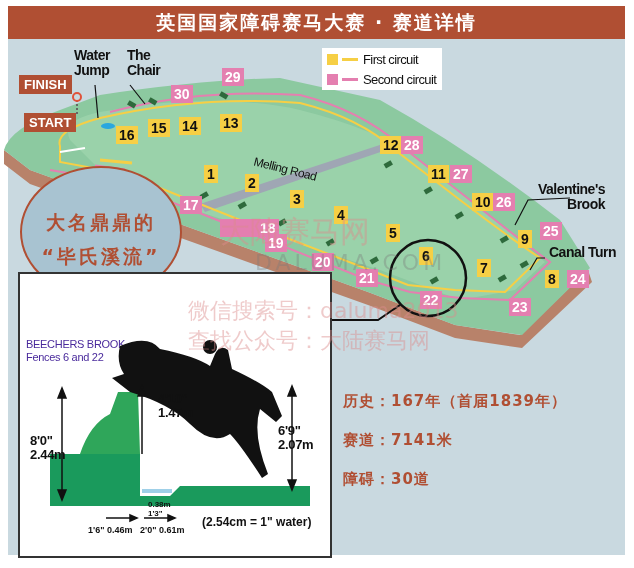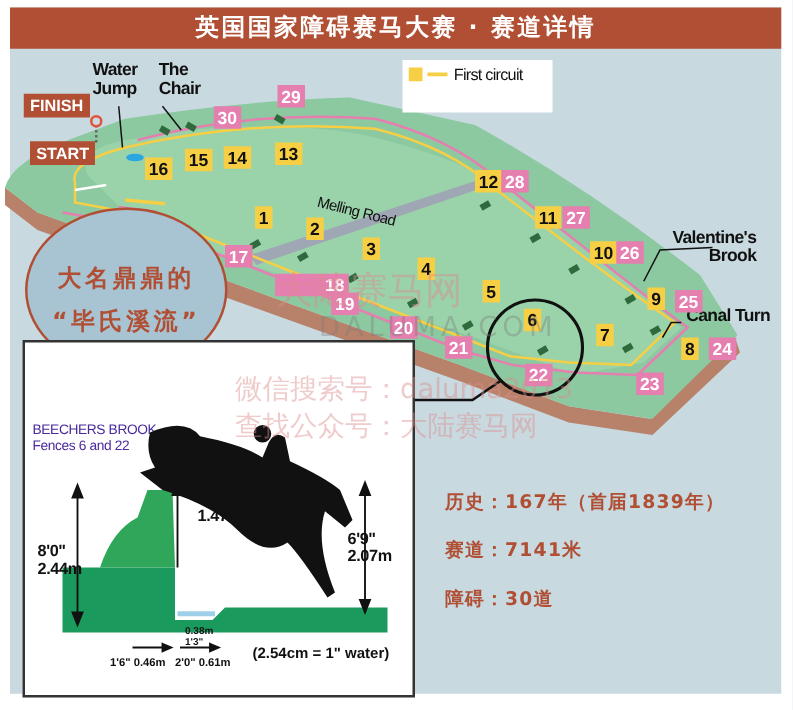--- a/index.html
+++ b/index.html
@@ -18,21 +18,21 @@
   .sw{width:11px;height:11px;margin-right:4px;}
   .ln{width:16px;height:3px;margin-right:5px;}
   .circle{position:absolute;left:20px;top:166px;width:158px;height:128px;border-radius:50%;background:#a8c3d1;border:2px solid #b04f33;}
   .circle-text{position:absolute;left:0;width:158px;text-align:center;color:#b04f33;font-family:"DejaVu Sans",sans-serif;font-weight:bold;font-size:19px;letter-spacing:3px;}
   .inset{position:absolute;left:18px;top:272px;width:310px;height:282px;background:#fff;border:2px solid #333;}
   .inset-title{position:absolute;left:6px;top:64px;color:#4a2a9c;font-weight:normal;font-size:11px;line-height:13px;letter-spacing:-0.3px;}
   .dim{position:absolute;font-weight:bold;font-size:13px;line-height:14px;color:#111;letter-spacing:-0.3px;}
   .dim-s{position:absolute;font-weight:bold;font-size:8px;color:#111;line-height:9px;}
   .water-note{position:absolute;left:178px;top:240px;background:#fff;font-weight:bold;font-size:12px;padding:1px 4px;color:#111;}
   .stats{position:absolute;left:343px;}
-  .stat{position:absolute;left:13px;color:#b04f33;font-family:"DejaVu Sans",sans-serif;font-weight:bold;font-size:15px;white-space:nowrap;letter-spacing:1px;text-align:center;}
+  .stat{position:absolute;left:0;color:#b04f33;font-family:"DejaVu Sans",sans-serif;font-weight:bold;font-size:15px;white-space:nowrap;letter-spacing:1px;text-align:center;}
   .wm{position:absolute;font-family:"DejaVu Sans",sans-serif;color:rgba(220,140,140,0.45);font-size:22px;white-space:nowrap;}
   .wm2{position:absolute;font-family:"DejaVu Sans",sans-serif;color:rgba(120,120,120,0.35);font-size:22px;white-space:nowrap;}
 </style>
 </head>
 <body>
 
 <div class="panel"></div>
 <div class="title-bar">英国国家障碍赛马大赛 · 赛道详情</div>
 
 <svg class="map" viewBox="0 0 634 568">
@@ -103,20 +103,25 @@
 
 <div class="tag" style="left:19px;top:75px;">FINISH</div>
 <div class="tag" style="left:24px;top:113px;">START</div>
 
 <div class="legend">
   <div class="row" style="top:3px;">
     <span class="sw" style="background:#f6cf45"></span>
     <span class="ln" style="background:#f6cf45"></span>
     <span>First circuit</span>
   </div>
+  <div class="row" style="top:23px;">
+    <span class="sw" style="background:#e47fb0"></span>
+    <span class="ln" style="background:#e47fb0"></span>
+    <span>Second circuit</span>
+  </div>
 </div>
 
 <div class="fence fy" style="left:204px;top:165px;">1</div>
 <div class="fence fy" style="left:245px;top:174px;">2</div>
 <div class="fence fy" style="left:290px;top:190px;">3</div>
 <div class="fence fy" style="left:334px;top:206px;">4</div>
 <div class="fence fy" style="left:386px;top:224px;">5</div>
 <div class="fence fy" style="left:419px;top:247px;">6</div>
 <div class="fence fy" style="left:477px;top:259px;">7</div>
 <div class="fence fy" style="left:545px;top:270px;">8</div>
@@ -130,21 +135,21 @@
 <div class="fence fy" style="left:116px;top:126px;text-align:right;">16</div>
 
 <div class="fence fp" style="left:180px;top:196px;">17</div>
 <div class="fence fp" style="left:220px;top:219px;padding-left:40px;">18</div>
 <div class="fence fp" style="left:265px;top:234px;">19</div>
 <div class="fence fp" style="left:312px;top:253px;">20</div>
 <div class="fence fp" style="left:356px;top:269px;">21</div>
 <div class="fence fp" style="left:420px;top:291px;">22</div>
 <div class="fence fp" style="left:509px;top:298px;">23</div>
 <div class="fence fp" style="left:567px;top:270px;">24</div>
-<div class="fence fp" style="left:540px;top:232px;text-align:center;">25</div>
+<div class="fence fp" style="left:540px;top:222px;text-align:center;">25</div>
 <div class="fence fp" style="left:493px;top:193px;">26</div>
 <div class="fence fp" style="left:450px;top:165px;">27</div>
 <div class="fence fp" style="left:401px;top:136px;">28</div>
 <div class="fence fp" style="left:222px;top:68px;">29</div>
 <div class="fence fp" style="left:171px;top:68px;margin-top:17px;">30</div>
 
 <div class="circle">
   <div class="circle-text" style="top:42px;">大名鼎鼎的</div>
   <div class="circle-text" style="top:76px;">“毕氏溪流”</div>
 </div>

